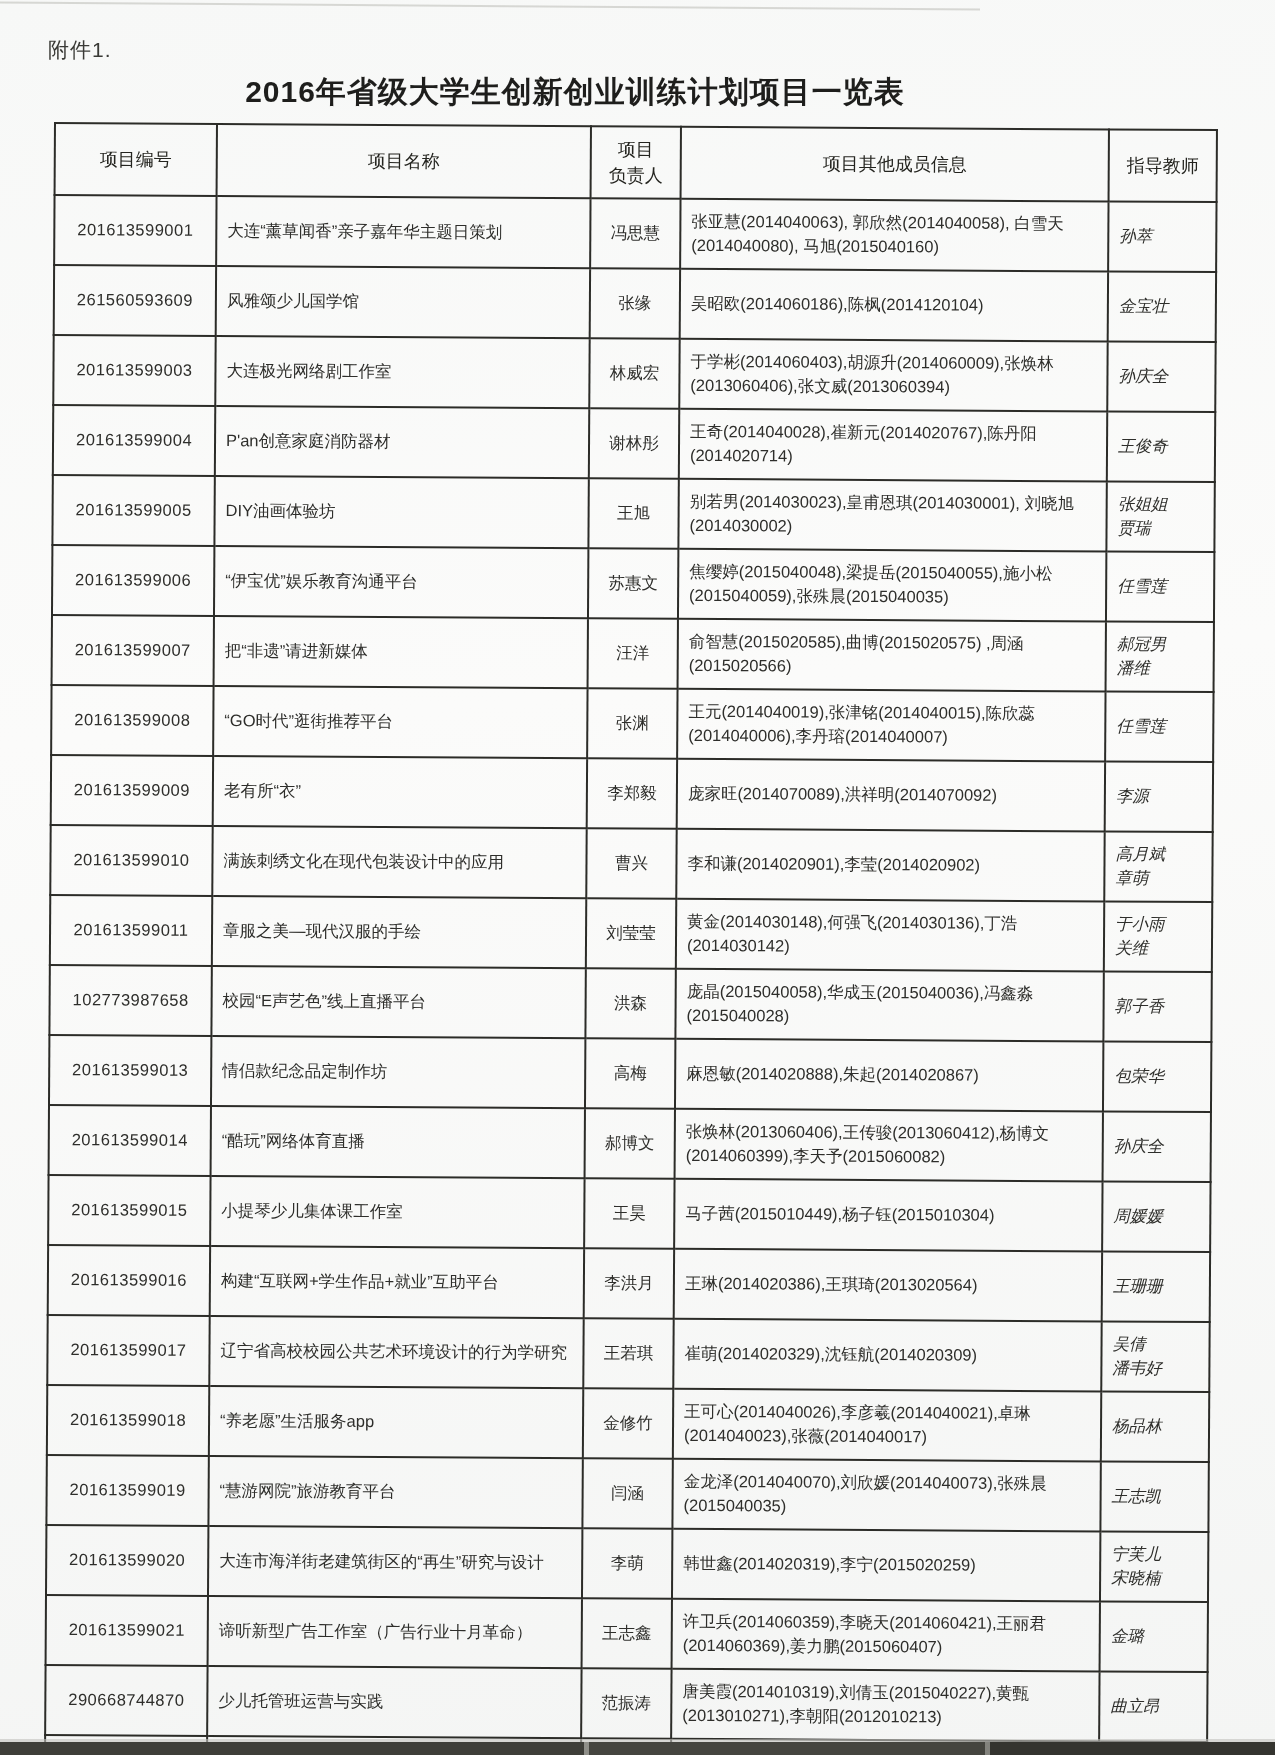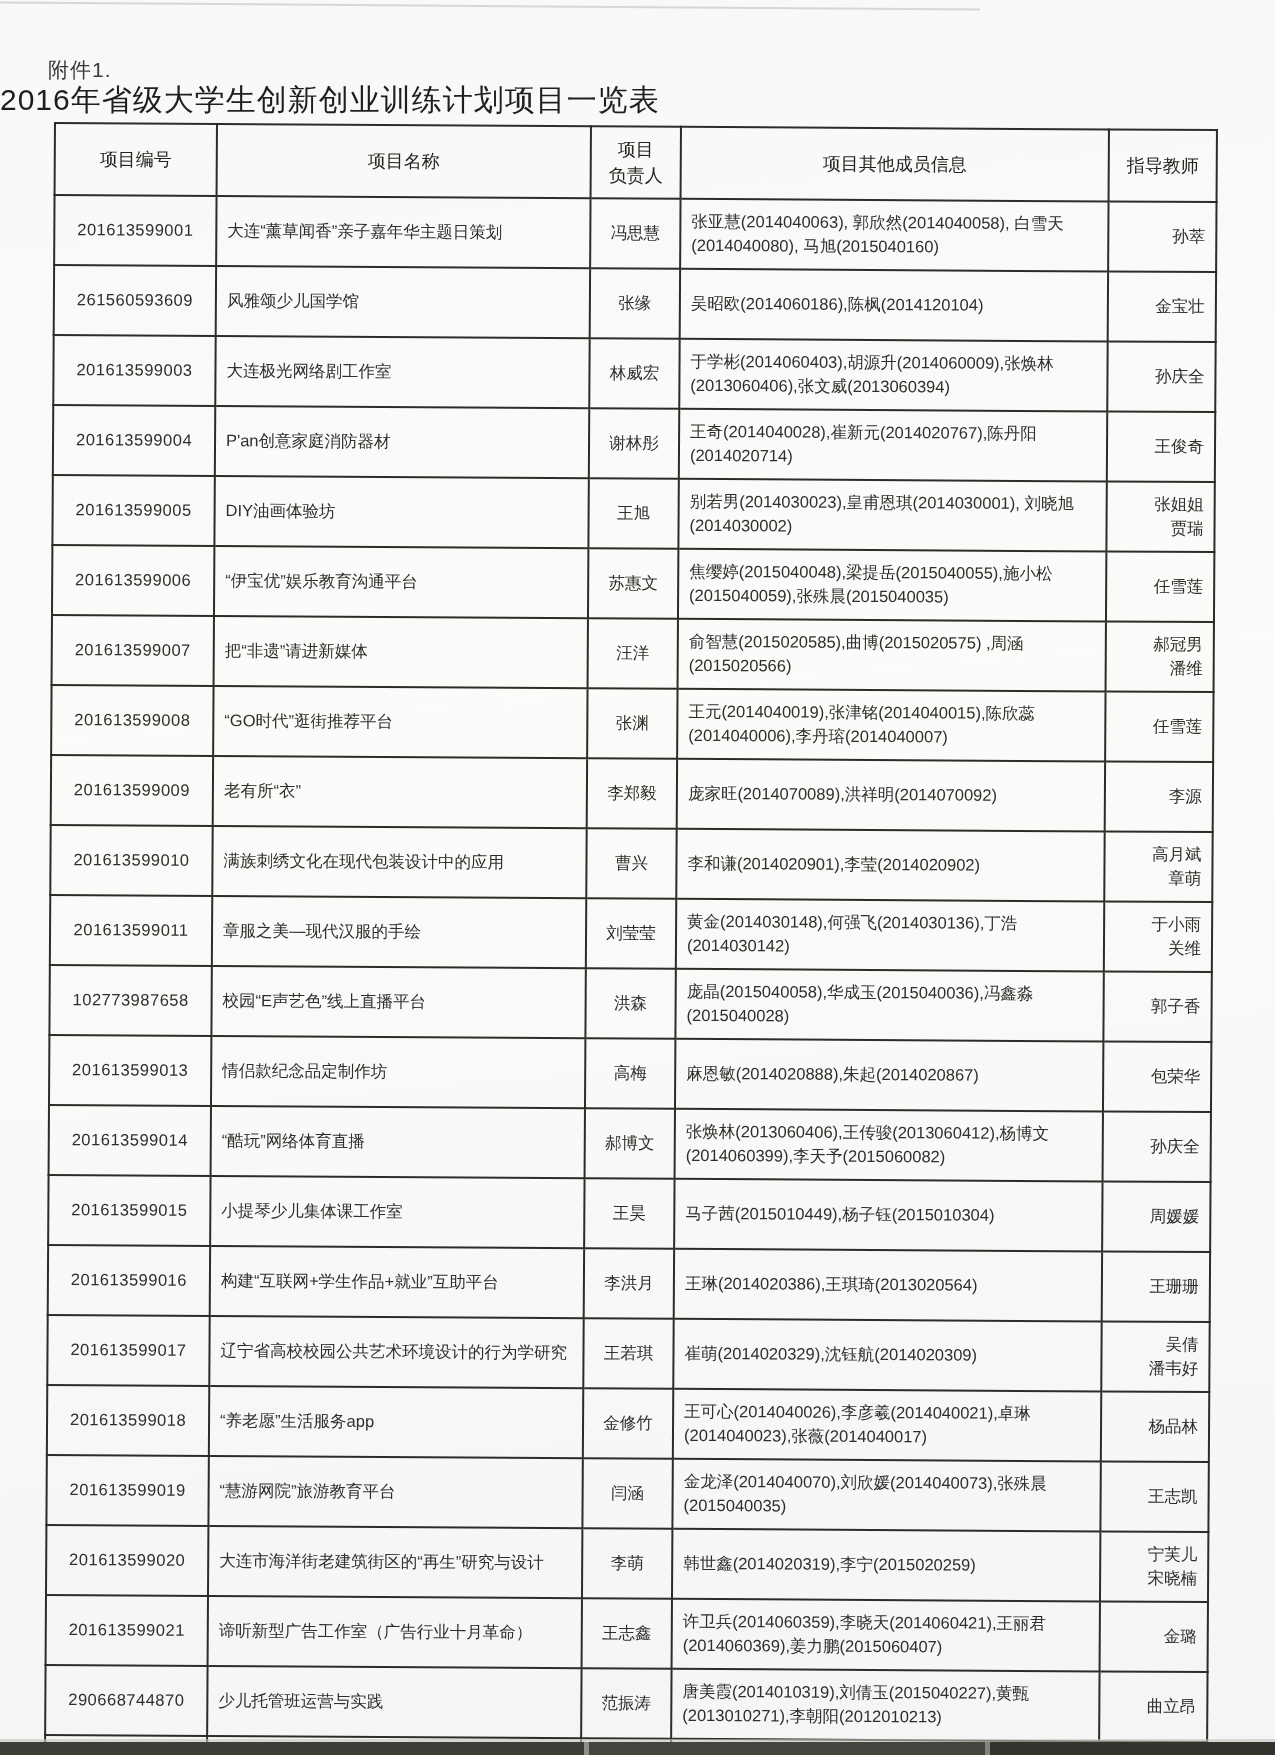--- a/index.html
+++ b/index.html
@@ -14,26 +14,26 @@
     width:1275px;height:1755px;
     background:linear-gradient(175deg,#f7f8f7 0%,#fbfbfa 40%,#f4f5f4 100%);
     overflow:hidden;
   }
   .scan-streak-top{
     position:absolute;top:5px;left:0;width:980px;height:2px;
     background:#bcbcb6;opacity:.55;transform:rotate(.4deg);
   }
   .attachment-label{
     position:absolute;top:36px;left:48px;
-    font-size:21px;color:#3a3a36;letter-spacing:1px;margin-top:20px;
+    font-size:21px;color:#3a3a36;letter-spacing:1px;
   }
   .doc-title{
-    position:absolute;top:80px;left:0;width:1150px;
-    text-align:left;
-    font-size:30px;font-weight:normal;color:#1e1e1c;
+    position:absolute;top:72px;left:0;width:1150px;
+    text-align:center;
+    font-size:30px;font-weight:bold;color:#1e1e1c;
     letter-spacing:1px;
   }
   .table-wrap{
     position:absolute;top:122px;left:54px;
     transform:rotate(.35deg);
     transform-origin:0 0;
   }
   table.projects{
     border-collapse:collapse;
     table-layout:fixed;
@@ -60,21 +60,21 @@
   td.c-id{
     font-size:16px;
     color:#56595c;
     text-align:center;
     letter-spacing:.5px;
     height:52px;
   }
   td.c-name{text-align:left;}
   td.c-leader{text-align:center;margin-left:37px;}
   td.c-members{text-align:left;padding:8px 8px;}
-  td.c-teacher{text-align:right;white-space:pre-line;}
+  td.c-teacher{text-align:left;white-space:pre-line;font-style:italic;}
   .scan-edge-band{
     position:absolute;left:0;bottom:0;width:1275px;height:13px;
     display:flex;
     background:#9b9b95;
   }
   .scan-edge-band .seg{height:13px;background:#3e3e39;}
   .scan-edge-band .seg.s1{width:584px;}
   .scan-edge-band .gap1{width:5px;background:#8f8f89;}
   .scan-edge-band .seg.s2{width:396px;background:#45453f;}
   .scan-edge-band .gap2{width:5px;background:#83837d;}

